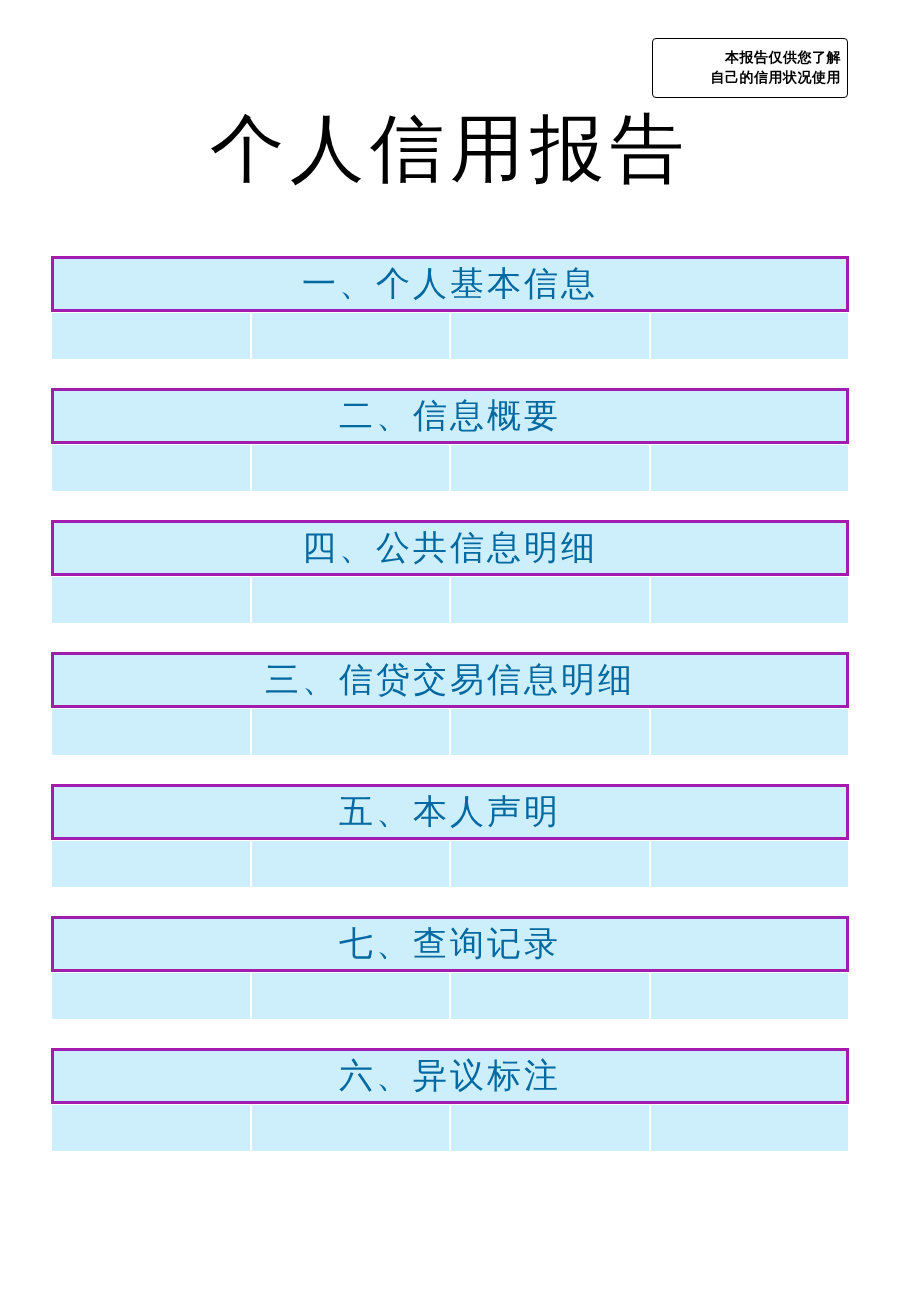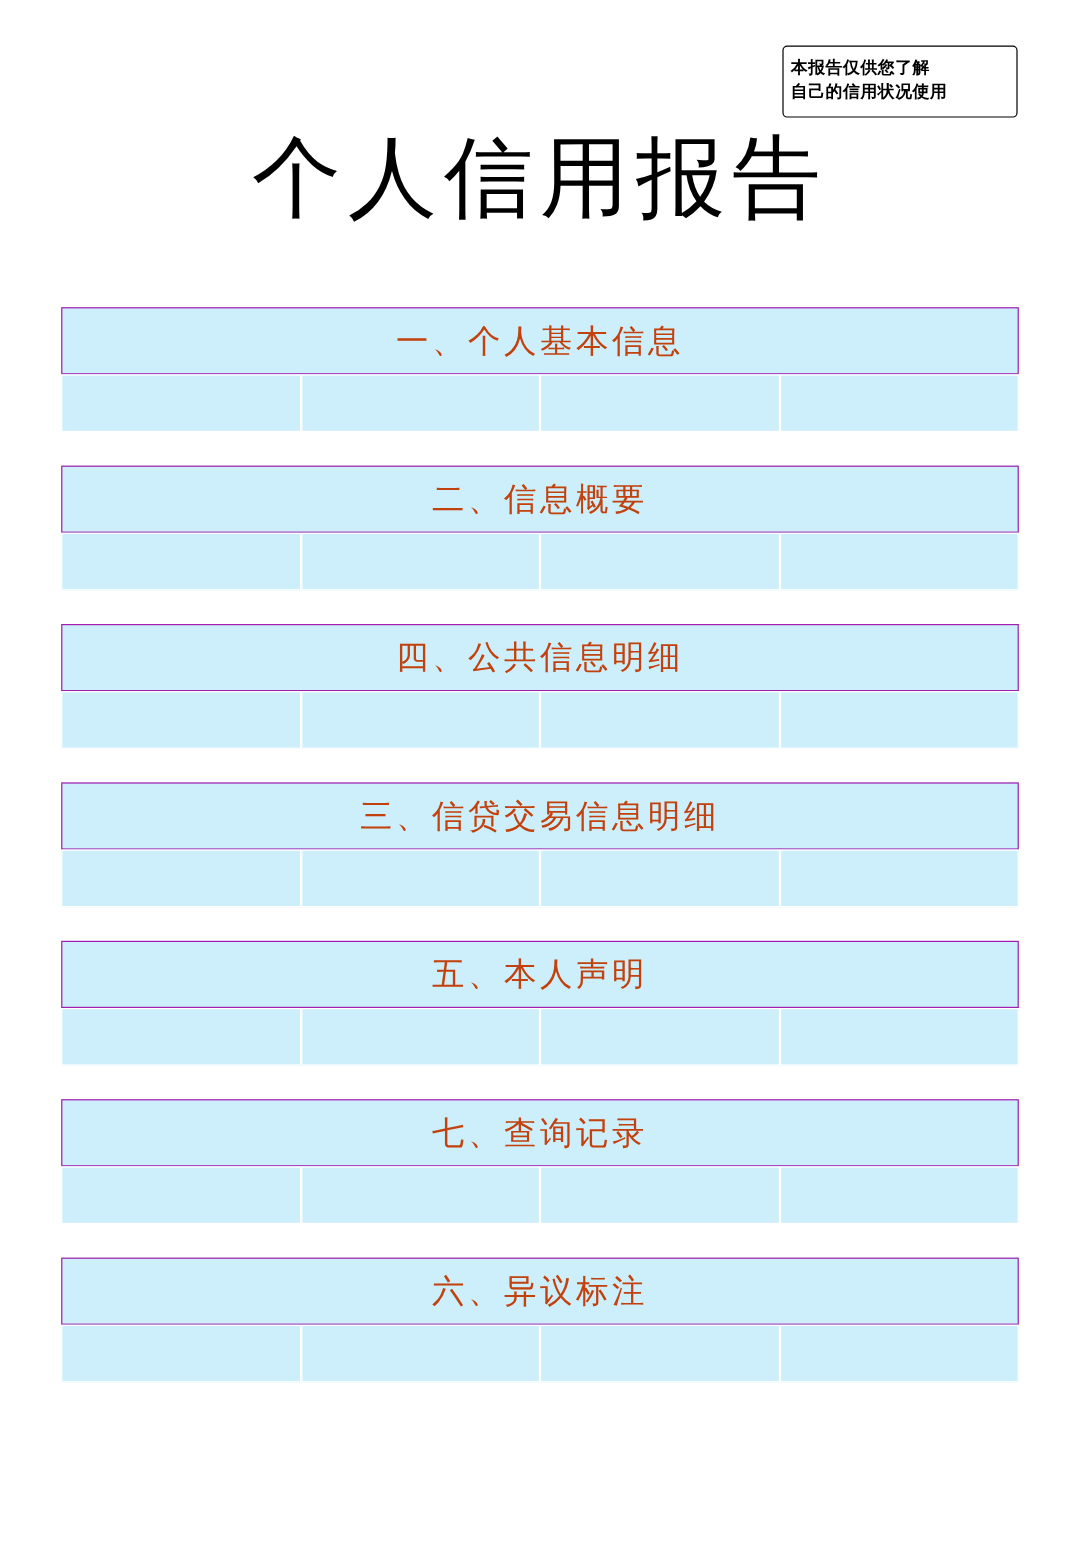--- a/index.html
+++ b/index.html
@@ -26,21 +26,21 @@
   
   .notice-box {
     position: absolute;
     top: 38px;
     right: 52px;
     width: 196px;
     border: 1px solid #000000;
     border-radius: 4px;
     padding: 8px 6px 9px 6px;
     box-sizing: border-box;
-    text-align: left;
+    text-align: right;
     line-height: 1.45;
     font-size: 14px;
     font-weight: bold;
     letter-spacing: 0.5px;
   }
   .notice-box .line {
     display: block;
     white-space: nowrap;
   }
 
@@ -66,28 +66,28 @@
     width: 800px;
   }
 
   .section {
     margin-bottom: 26px;
     border: 1px solid #ffffff;
   }
 
   .section-header {
     background: #cdeefb;
-    border: 1px solid #a21caf;
+    border: 3px solid #a21caf;
     height: 56px;
     display: flex;
     align-items: center;
     justify-content: center;
-    font-size: 27px;
+    font-size: 34px;
     letter-spacing: 3px;
-    color: #c2410c;
+    color: #0369a1;
     box-sizing: border-box;
   }
 
   .section-cells {
     display: flex;
     width: 100%;
   }
   .section-cells .cell {
     background: #cdeefb;
     border: 1px solid #ffffff;

